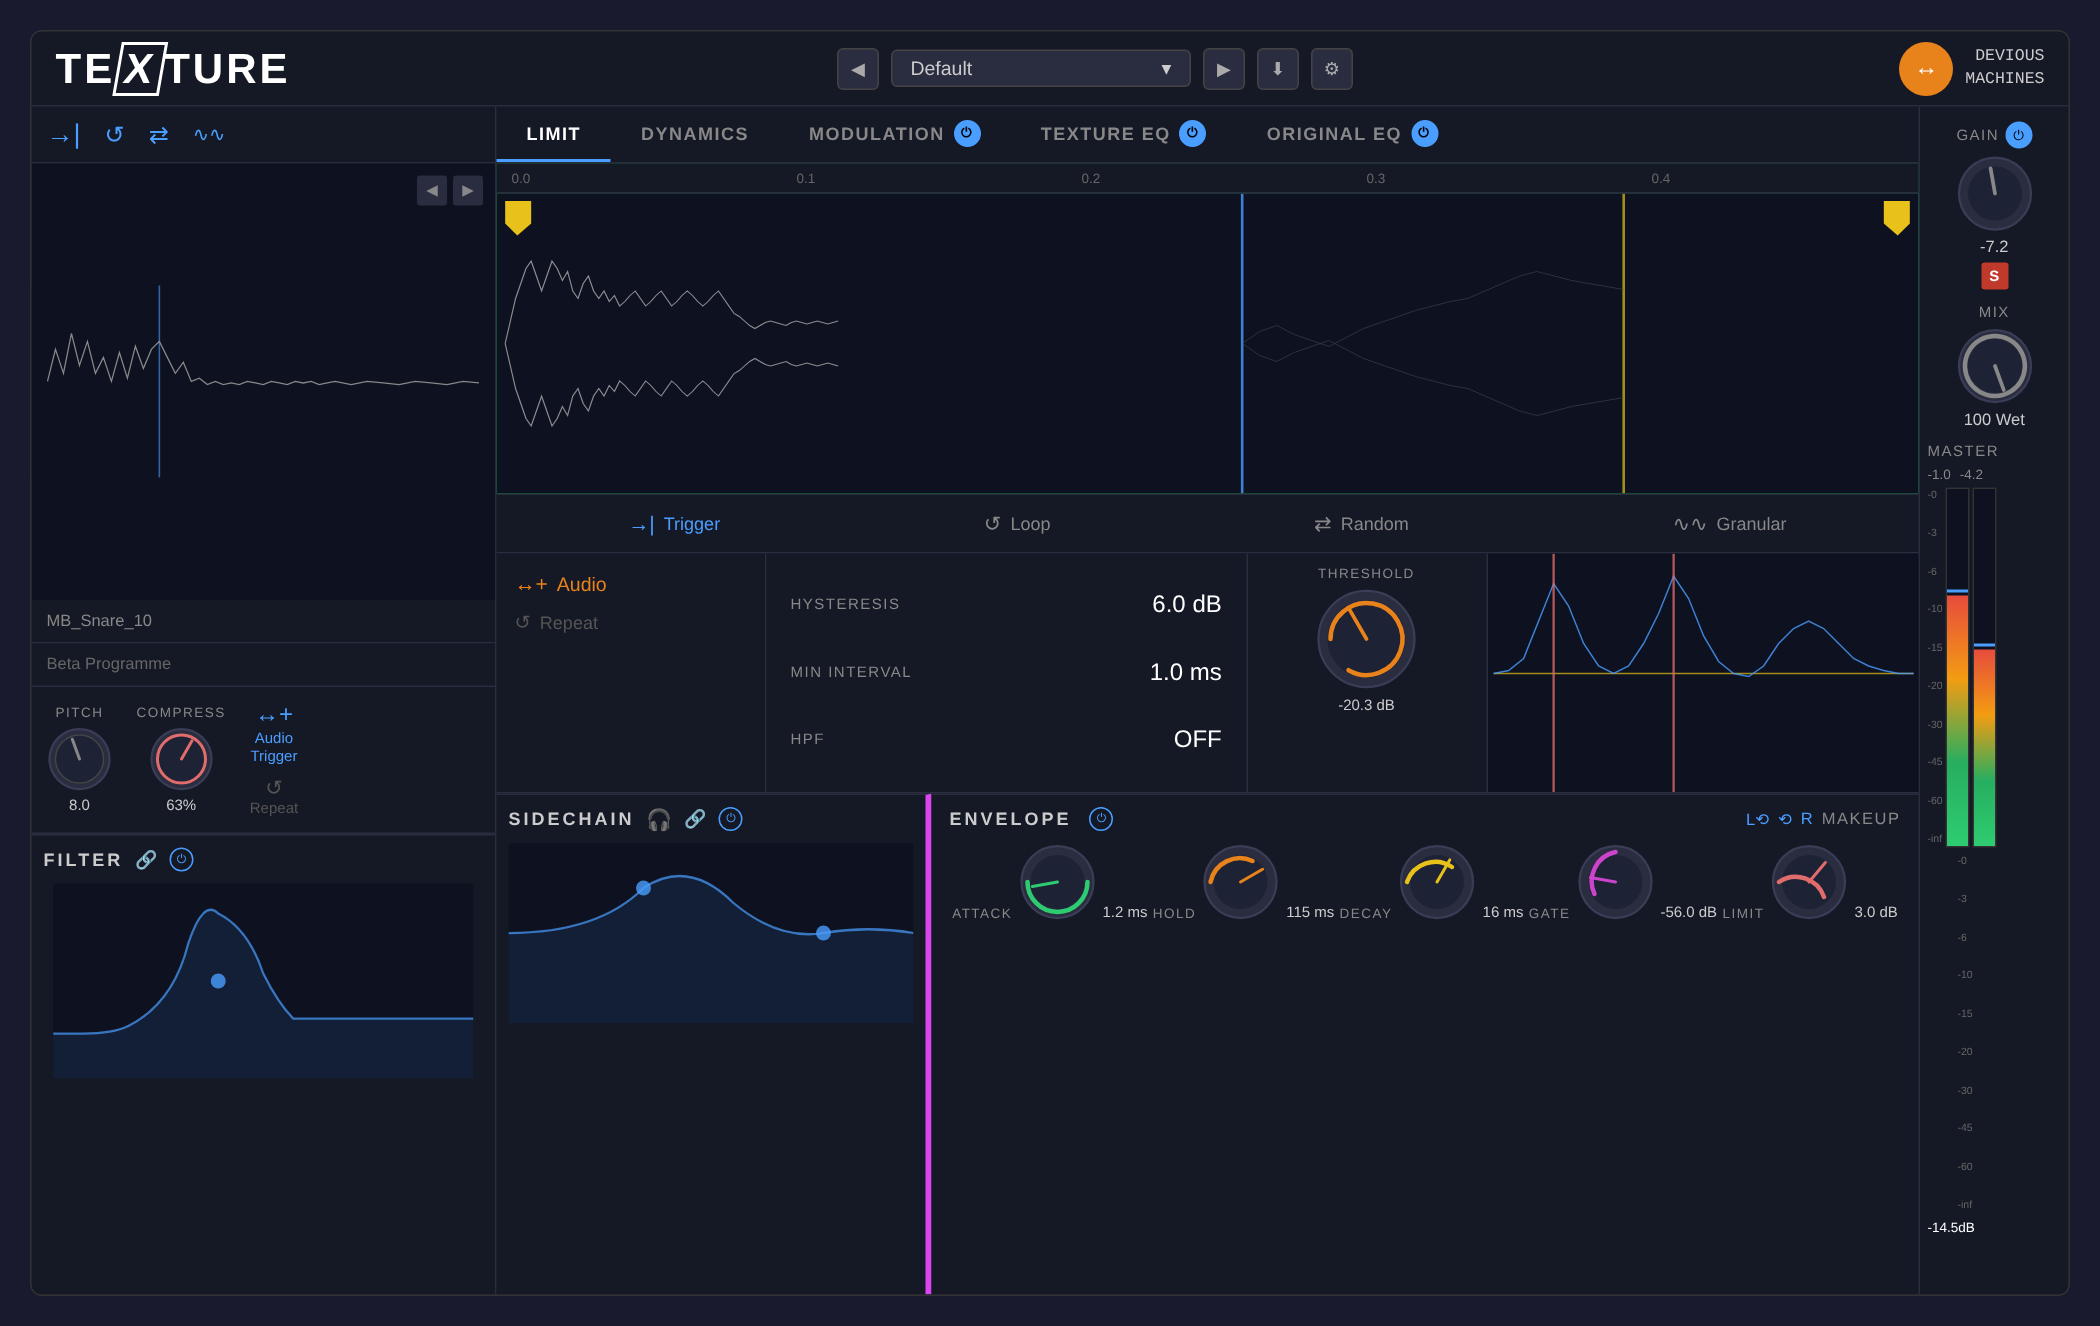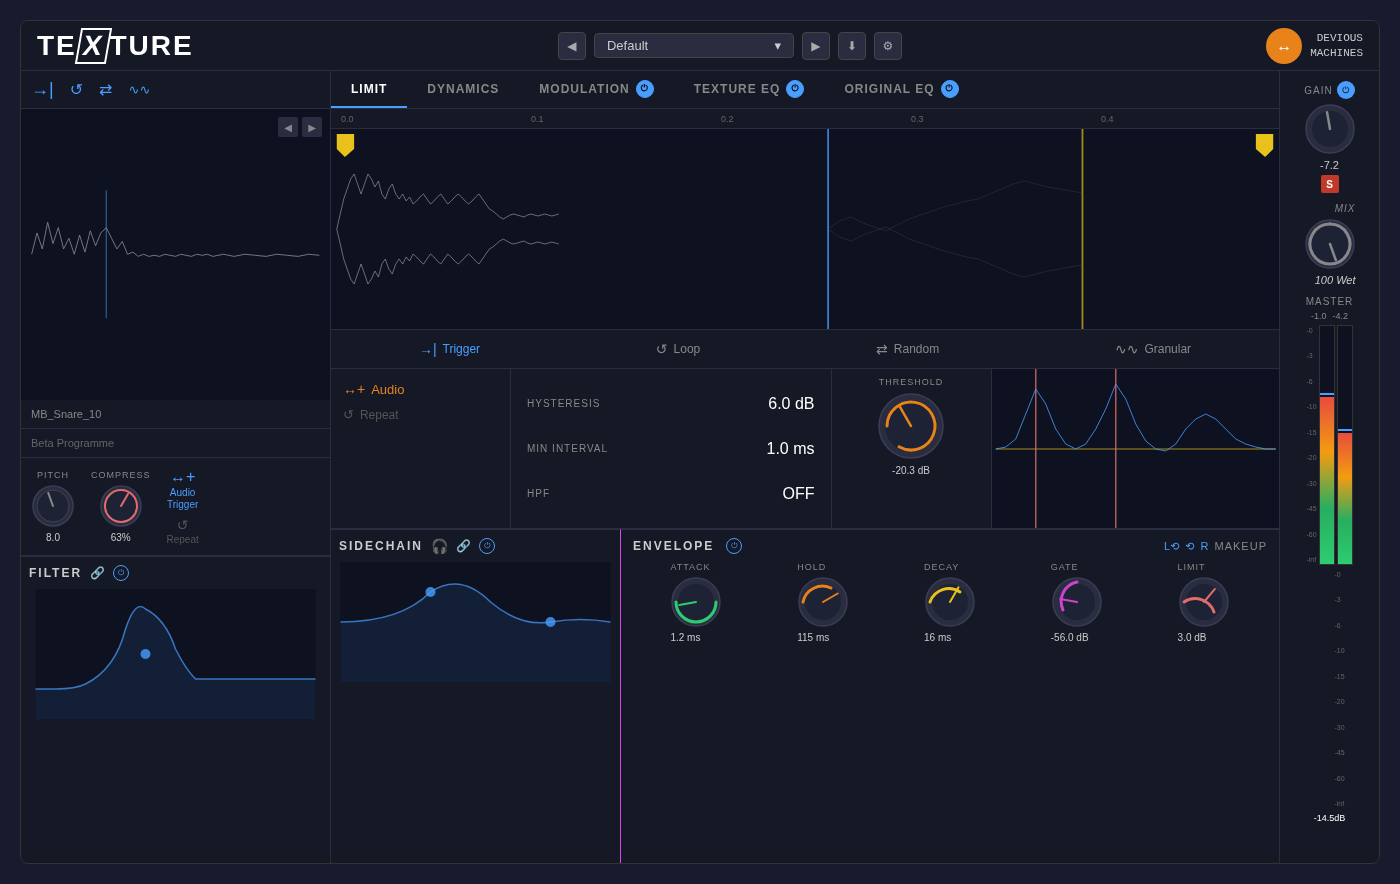--- a/index.html
+++ b/index.html
@@ -461,22 +461,22 @@
       letter-spacing: 1px;
     }
     .env-knobs {
       display: flex;
       justify-content: space-around;
       align-items: center;
       margin-top: 8px;
     }
     .env-knob-group {
       display: flex;
-      flex-direction: column;
-      align-items: flex-start;
+      flex-direction: row;
+      align-items: flex-end;
       gap: 4px;
     }
     .env-label {
       font-size: 9px;
       color: #888;
       text-transform: uppercase;
       letter-spacing: 1px;
     }
     .env-value {
       font-size: 10px;
@@ -530,28 +530,27 @@
       display: flex;
       align-items: center;
       justify-content: center;
       font-size: 9px;
       color: #000;
       cursor: pointer;
     }
     .mix-section {
       display: flex;
       flex-direction: column;
-      align-items: flex-end;
+      align-items: center;
       gap: 4px;
-      font-style: italic;
     }
     .master-section {
       display: flex;
       flex-direction: column;
-      align-items: center;
+      align-items: flex-start;
       gap: 4px;
       flex: 1;
       width: 100%;
     }
     .master-label {
       font-size: 10px;
       color: #888;
       letter-spacing: 1px;
     }
     .meter-bar-container {
@@ -873,21 +872,21 @@
             </g>
 
             <line x1="40" y1="0" x2="40" y2="160" stroke="#e06c6c" stroke-width="1.5" opacity="0.8"></line>
             <line x1="120" y1="0" x2="120" y2="160" stroke="#e06c6c" stroke-width="1.5" opacity="0.8"></line>
           </svg>
         </div>
       </div>
 
       <div style="display:flex;flex:1;min-height:0;">
 
-        <div style="width:290px;background:#151825;border-right:1px solid #d946ef;border-top:1px solid #2a2d40;padding:8px;">
+        <div style="width:290px;background:#151825;border-right:4px solid #d946ef;border-top:1px solid #2a2d40;padding:8px;">
           <div class="panel-title-row">
             <span class="panel-title">SIDECHAIN</span>
             <span class="sidechain-icon">🎧</span>
             <span class="link-icon">🔗</span>
             <div class="power-btn-small">⏻</div>
           </div>
           <div>
             <svg width="100%" height="120" viewBox="0 0 270 120">
               <rect width="270" height="120" fill="#0d1120" rx="2"></rect>
 

